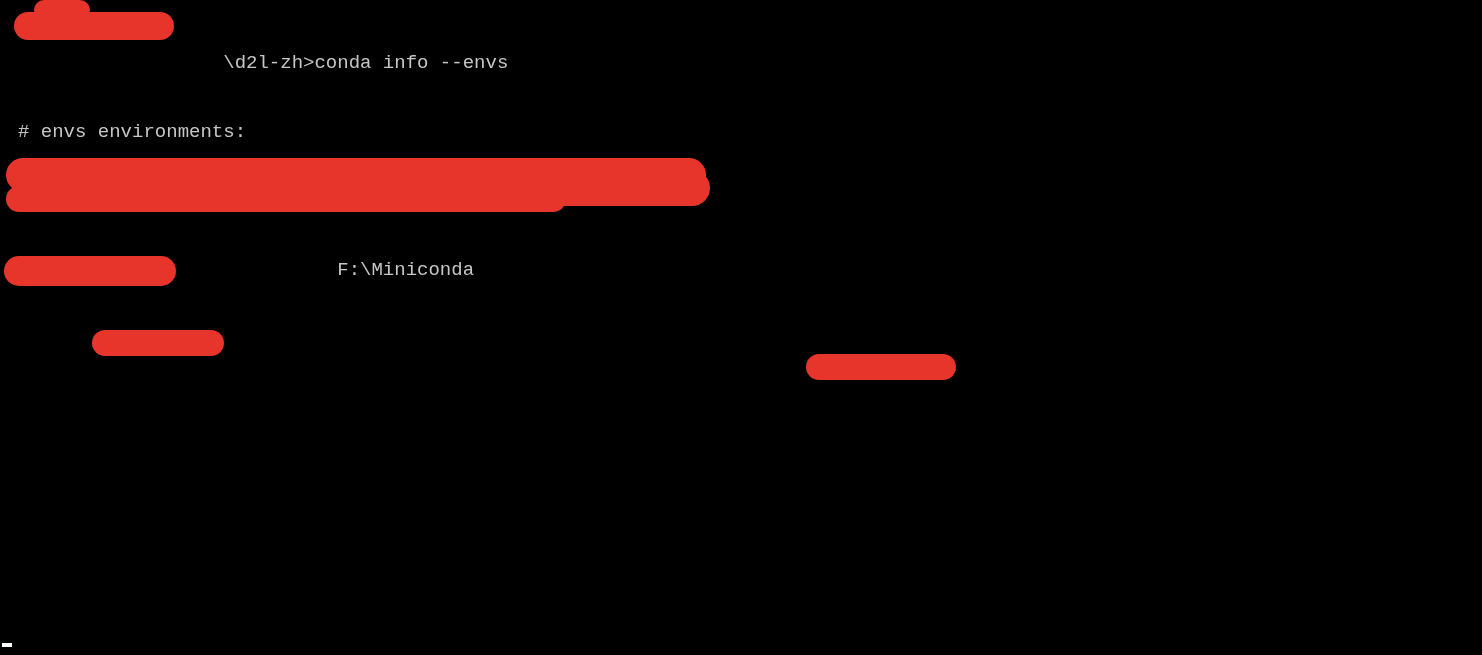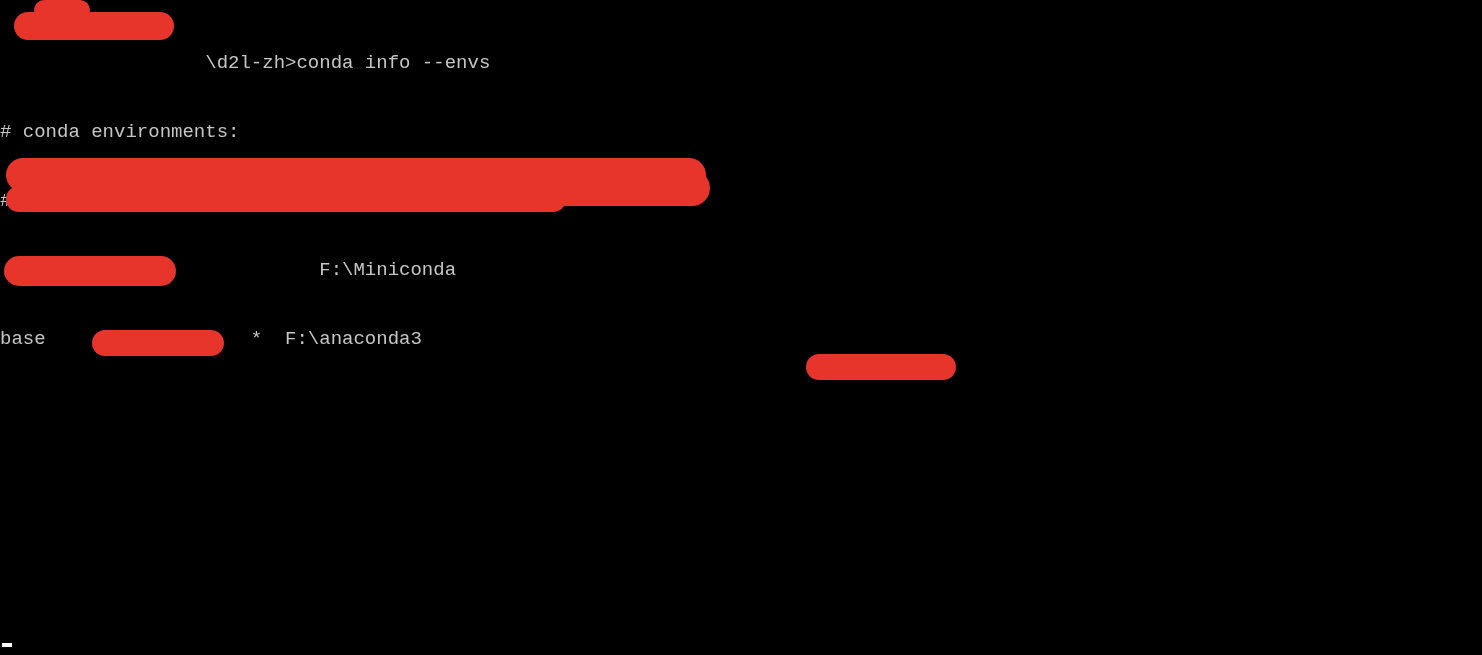--- a/index.html
+++ b/index.html
@@ -15,20 +15,21 @@
     overflow: hidden;
     position: relative;
   }
   .terminal {
     position: relative;
     white-space: pre;
     padding: 6px 0 0 0;
   }
   .line {
     height: 23px;
+    padding-left: 18px;
   }
   .cursor {
     position: absolute;
     left: 2px;
     bottom: 8px;
     width: 10px;
     height: 4px;
     background: #ffffff;
   }
   
@@ -37,24 +38,23 @@
     background: #e7352c;
     border-radius: 999px;
     pointer-events: none;
   }
 </style>
 </head>
 <body>
 
 <div class="terminal">
   <div class="line">                  \d2l-zh&gt;conda info --envs</div>
-  <div class="line"># conda environments:</div>
+  <div class="line"># envs environments:</div>
   <div class="line">#</div>
   <div class="line">                            F:\Miniconda</div>
-  <div class="line">base                  *  F:\anaconda3</div>
   <div class="line"></div>
   <div class="line"></div>
   <div class="line"></div>
   
   
   
   
   
   
   

